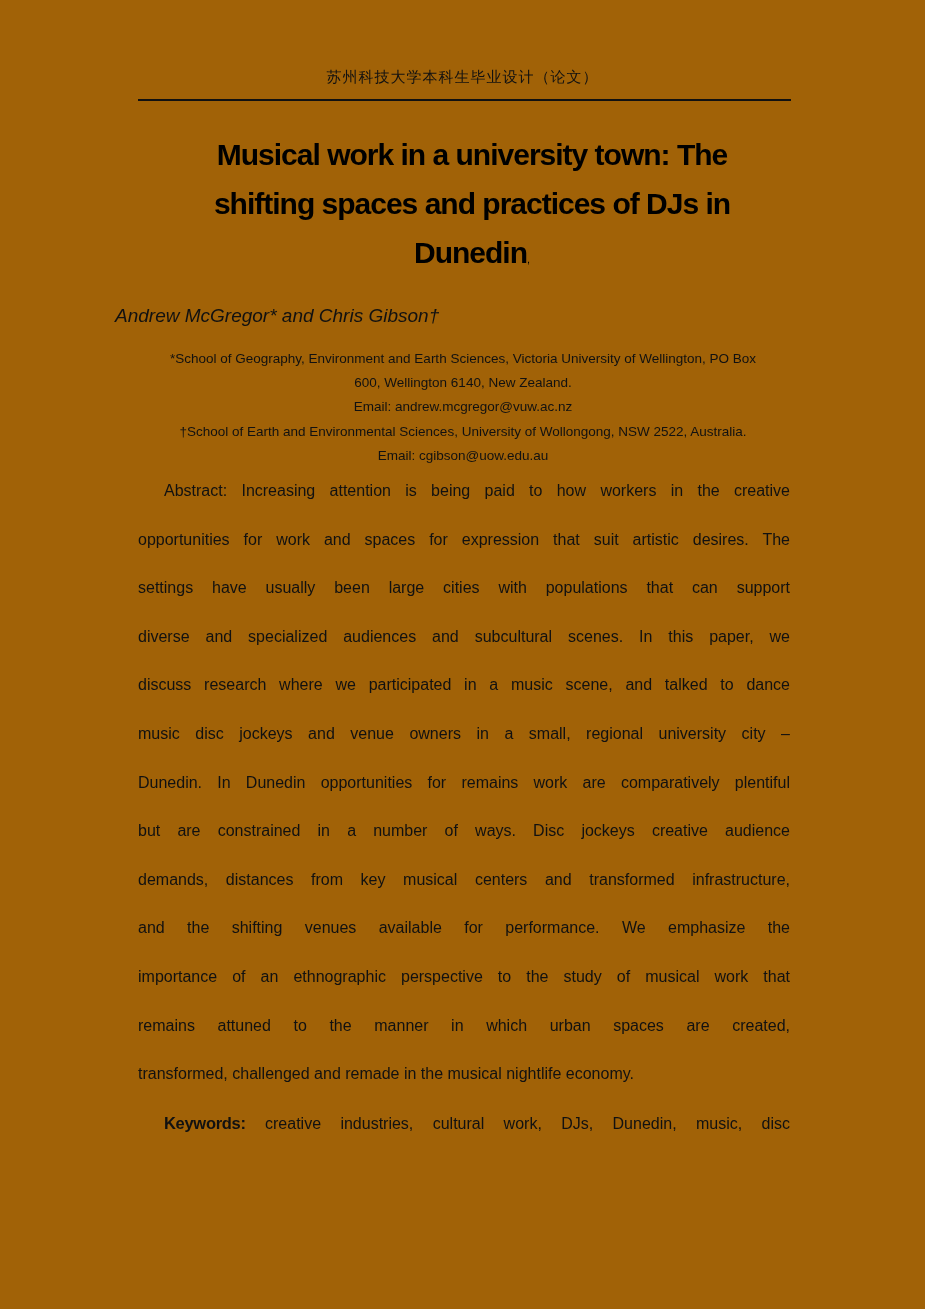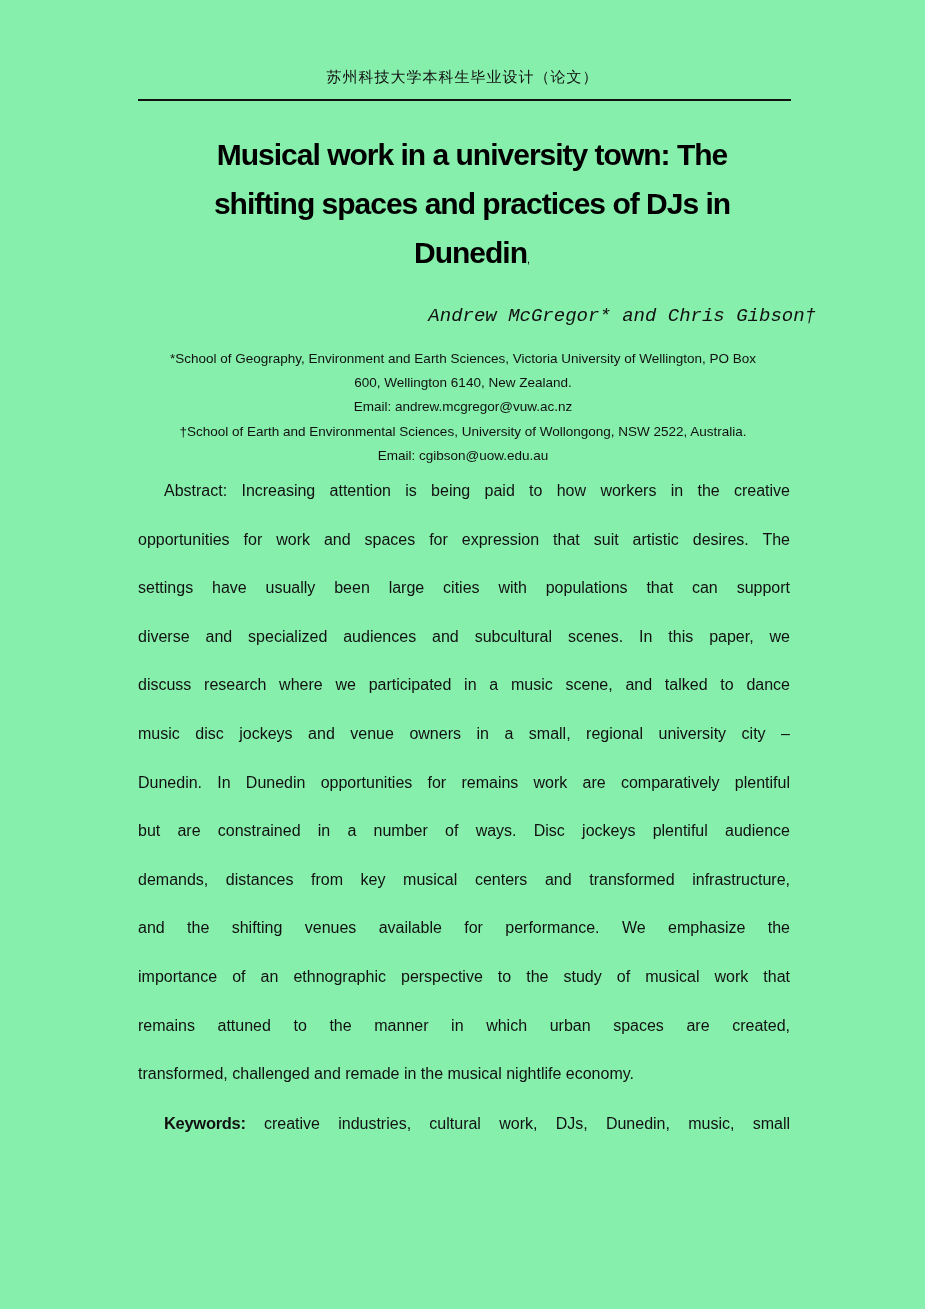--- a/index.html
+++ b/index.html
@@ -4,21 +4,21 @@
 <style>
   html, body {
     margin: 0;
     padding: 0;
     background: #ffffff;
   }
   .page {
     position: relative;
     width: 925px;
     height: 1309px;
-    background: #86efac;
+    background: #a16207;
     color: #000000;
     font-family: "Liberation Sans", sans-serif;
     overflow: hidden;
   }
   .running-header {
     position: absolute;
     top: 68px;
     left: 0;
     right: 0;
     text-align: center;
@@ -48,24 +48,24 @@
   }
   .title-line { display: block; }
   .title-mark {
     font-size: 11px;
     font-weight: 400;
     letter-spacing: 0;
   }
   .byline {
     position: absolute;
     top: 305px;
-    left: 124px;
+    left: 115px;
     width: 692px;
-    text-align: right;
-    font-family: Liberation Mono, monospace;
+    text-align: left;
+    font-family: Liberation Sans, sans-serif;
     font-style: italic;
     font-size: 19px;
     color: #111111;
   }
   .affiliations {
     position: absolute;
     top: 347px;
     left: 68px;
     width: 790px;
     text-align: center;
@@ -121,22 +121,22 @@
   </div>
 
   <div class="body-flow">
     <div class="jline first-line">Abstract: Increasing attention is being paid to how workers in the creative</div>
     <div class="jline">opportunities for work and spaces for expression that suit artistic desires. The</div>
     <div class="jline">settings have usually been large cities with populations that can support</div>
     <div class="jline">diverse and specialized audiences and subcultural scenes. In this paper, we</div>
     <div class="jline">discuss research where we participated in a music scene, and talked to dance</div>
     <div class="jline">music disc jockeys and venue owners in a small, regional university city –</div>
     <div class="jline">Dunedin. In Dunedin opportunities for remains work are comparatively plentiful</div>
-    <div class="jline">but are constrained in a number of ways. Disc jockeys plentiful audience</div>
+    <div class="jline">but are constrained in a number of ways. Disc jockeys creative audience</div>
     <div class="jline">demands, distances from key musical centers and transformed infrastructure,</div>
     <div class="jline">and the shifting venues available for performance. We emphasize the</div>
     <div class="jline">importance of an ethnographic perspective to the study of musical work that</div>
     <div class="jline">remains attuned to the manner in which urban spaces are created,</div>
     <div class="jline last-line">transformed, challenged and remade in the musical nightlife economy.</div>
-    <div class="jline first-line"><span class="kw-label">Keywords:</span><span> creative industries, cultural work, DJs, Dunedin, music, small</span></div>
+    <div class="jline first-line"><span class="kw-label">Keywords:</span><span> creative industries, cultural work, DJs, Dunedin, music, disc</span></div>
   </div>
 
 </div>
 
 </body></html>

